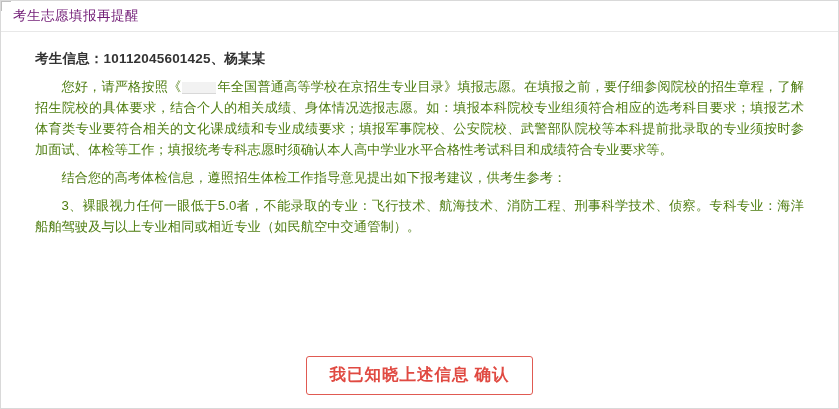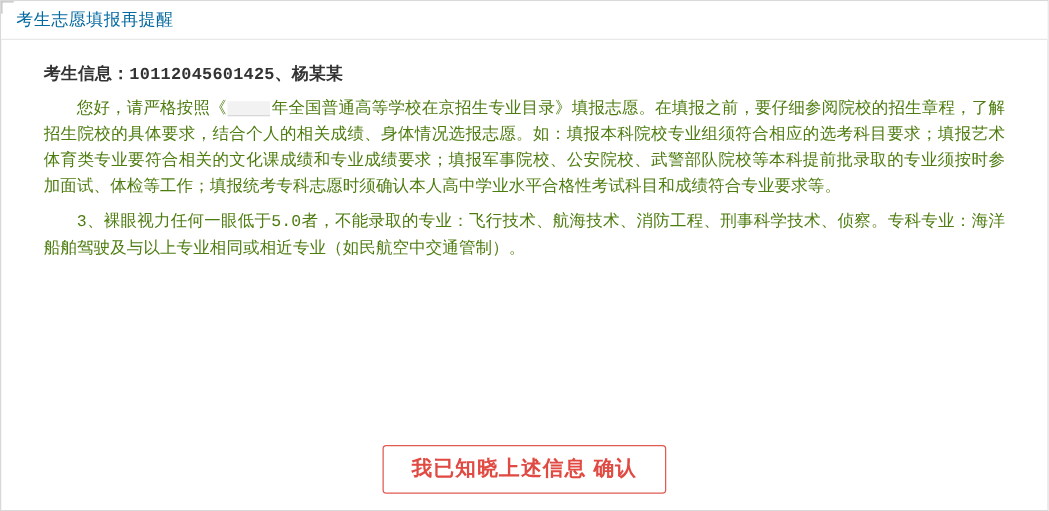--- a/index.html
+++ b/index.html
@@ -26,36 +26,35 @@
     height: 31px;
     box-sizing: border-box;
     border-bottom: 1px solid #e8e8e8;
     background: #ffffff;
     display: flex;
     align-items: center;
     padding-left: 12px;
   }
   .title-text {
     font-size: 13.5px;
-    color: #0369a1;
+    color: #701a75;
     letter-spacing: 0.5px;
   }
   .corner-mark {
     position: absolute;
     left: 0;
     top: 0;
     width: 9px;
     height: 9px;
     border-left: 1px solid #bfbfbf;
     border-top: 1px solid #bfbfbf;
   }
   .body-area {
     padding: 18px 34px 0 34px;
     box-sizing: border-box;
-    font-family: Liberation Mono, monospace;
   }
   .student-line {
     font-size: 13.5px;
     color: #333333;
     font-weight: bold;
     margin-bottom: 8px;
     letter-spacing: 0.2px;
   }
   p.para {
     margin: 0 0 7px 0;
@@ -88,41 +87,42 @@
   .confirm-button {
     border: 1px solid #e05a52;
     color: #e04a42;
     background: #ffffff;
     font-size: 16.5px;
     font-weight: bold;
     padding: 7px 22px 8px 22px;
     border-radius: 3px;
     letter-spacing: 1px;
     cursor: pointer;
-    font-family: Liberation Sans, sans-serif;
+    font-family: Liberation Serif, serif;
   }
 </style>
 </head>
 <body>
 
 <div class="dialog">
   <div class="corner-mark"></div>
 
   <div class="titlebar">
     <span class="title-text">考生志愿填报再提醒</span>
   </div>
 
   <div class="body-area">
     <div class="student-line">考生信息：10112045601425、杨某某</div>
 
     <p class="para">
       <span>您好，请严格按照《</span><span class="redact"></span><span>年全国普通高等学校在京招生专业目录》填报志愿。在填报之前，要仔细参阅院校的招生章程，了解招生院校的具体要求，结合个人的相关成绩、身体情况选报志愿。如：填报本科院校专业组须符合相应的选考科目要求；填报艺术体育类专业要符合相关的文化课成绩和专业成绩要求；填报军事院校、公安院校、武警部队院校等本科提前批录取的专业须按时参加面试、体检等工作；填报统考专科志愿时须确认本人高中学业水平合格性考试科目和成绩符合专业要求等。</span>
     </p>
 
 
+    <p class="para">结合您的高考体检信息，遵照招生体检工作指导意见提出如下报考建议，供考生参考：</p>
 
 
     <p class="para">3、裸眼视力任何一眼低于5.0者，不能录取的专业：飞行技术、航海技术、消防工程、刑事科学技术、侦察。专科专业：海洋船舶驾驶及与以上专业相同或相近专业（如民航空中交通管制）。</p>
 
   </div>
 
   <div class="footer">
     <button class="confirm-button">我已知晓上述信息 确认</button>
   </div>
 </div>

